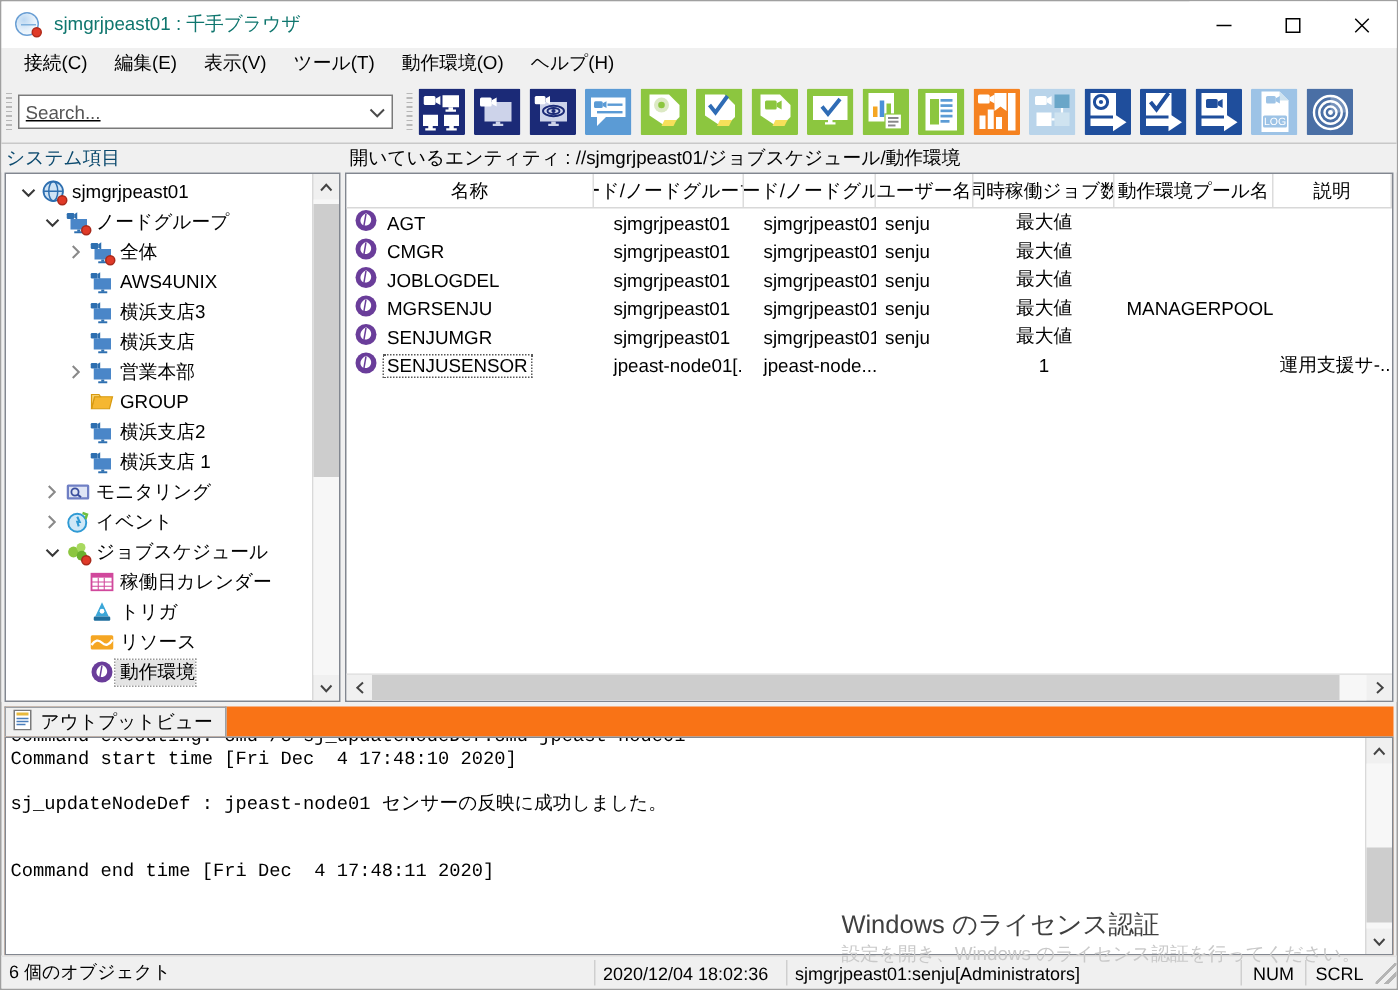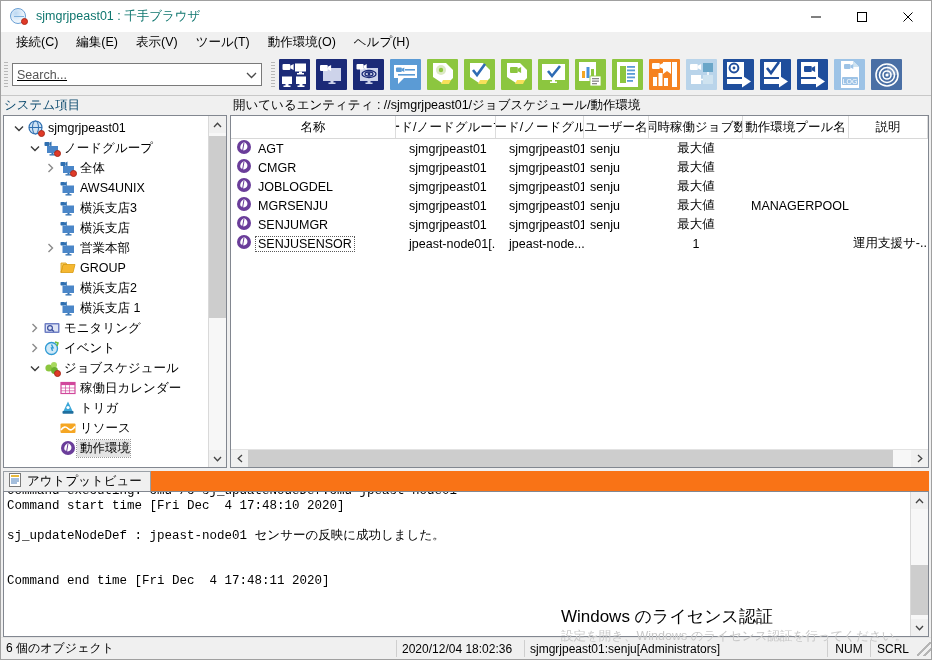--- a/index.html
+++ b/index.html
@@ -180,21 +180,21 @@
     width:14px;height:14px;margin-left:2px;
     background:
       linear-gradient(135deg,transparent 45%,#b5b5b5 45%,#b5b5b5 55%,transparent 55%),
       linear-gradient(135deg,transparent 70%,#b5b5b5 70%,#b5b5b5 80%,transparent 80%);
   }
   
   .watermark{
     position:absolute;right:24px;bottom:14px;text-align:left;pointer-events:none;
     color:#c9c9c9;
   }
-  .wm1{font-size:17px;line-height:22px;color:#000000;}
+  .wm1{font-size:17px;line-height:22px;color:#404040;}
   .wm2{font-size:12.5px;line-height:17px;color:#c9c9c9;}
 </style>
 </head>
 <body>
 
 <div class="app">
 
   <div class="titlebar">
     <div class="title-icon">
       <div class="globe"></div>

